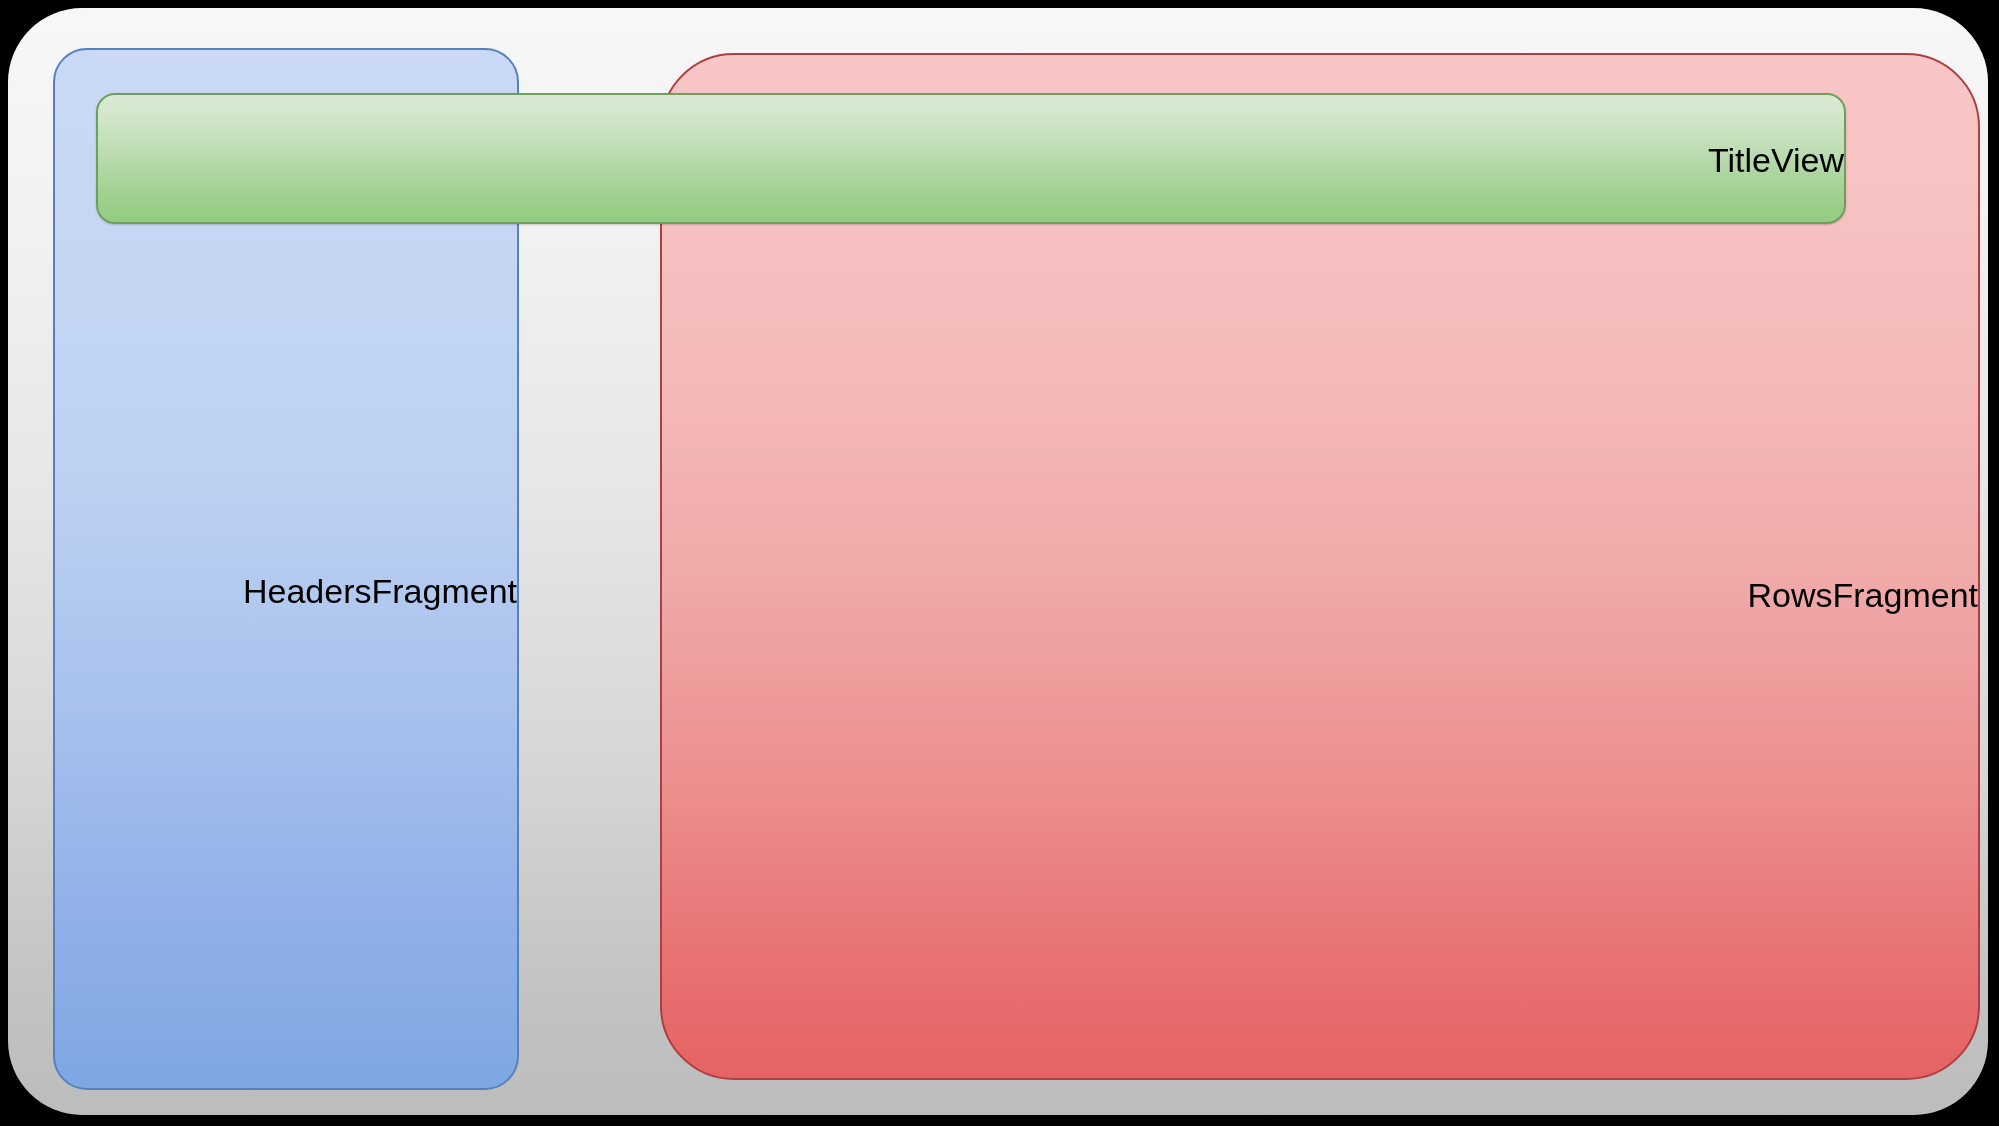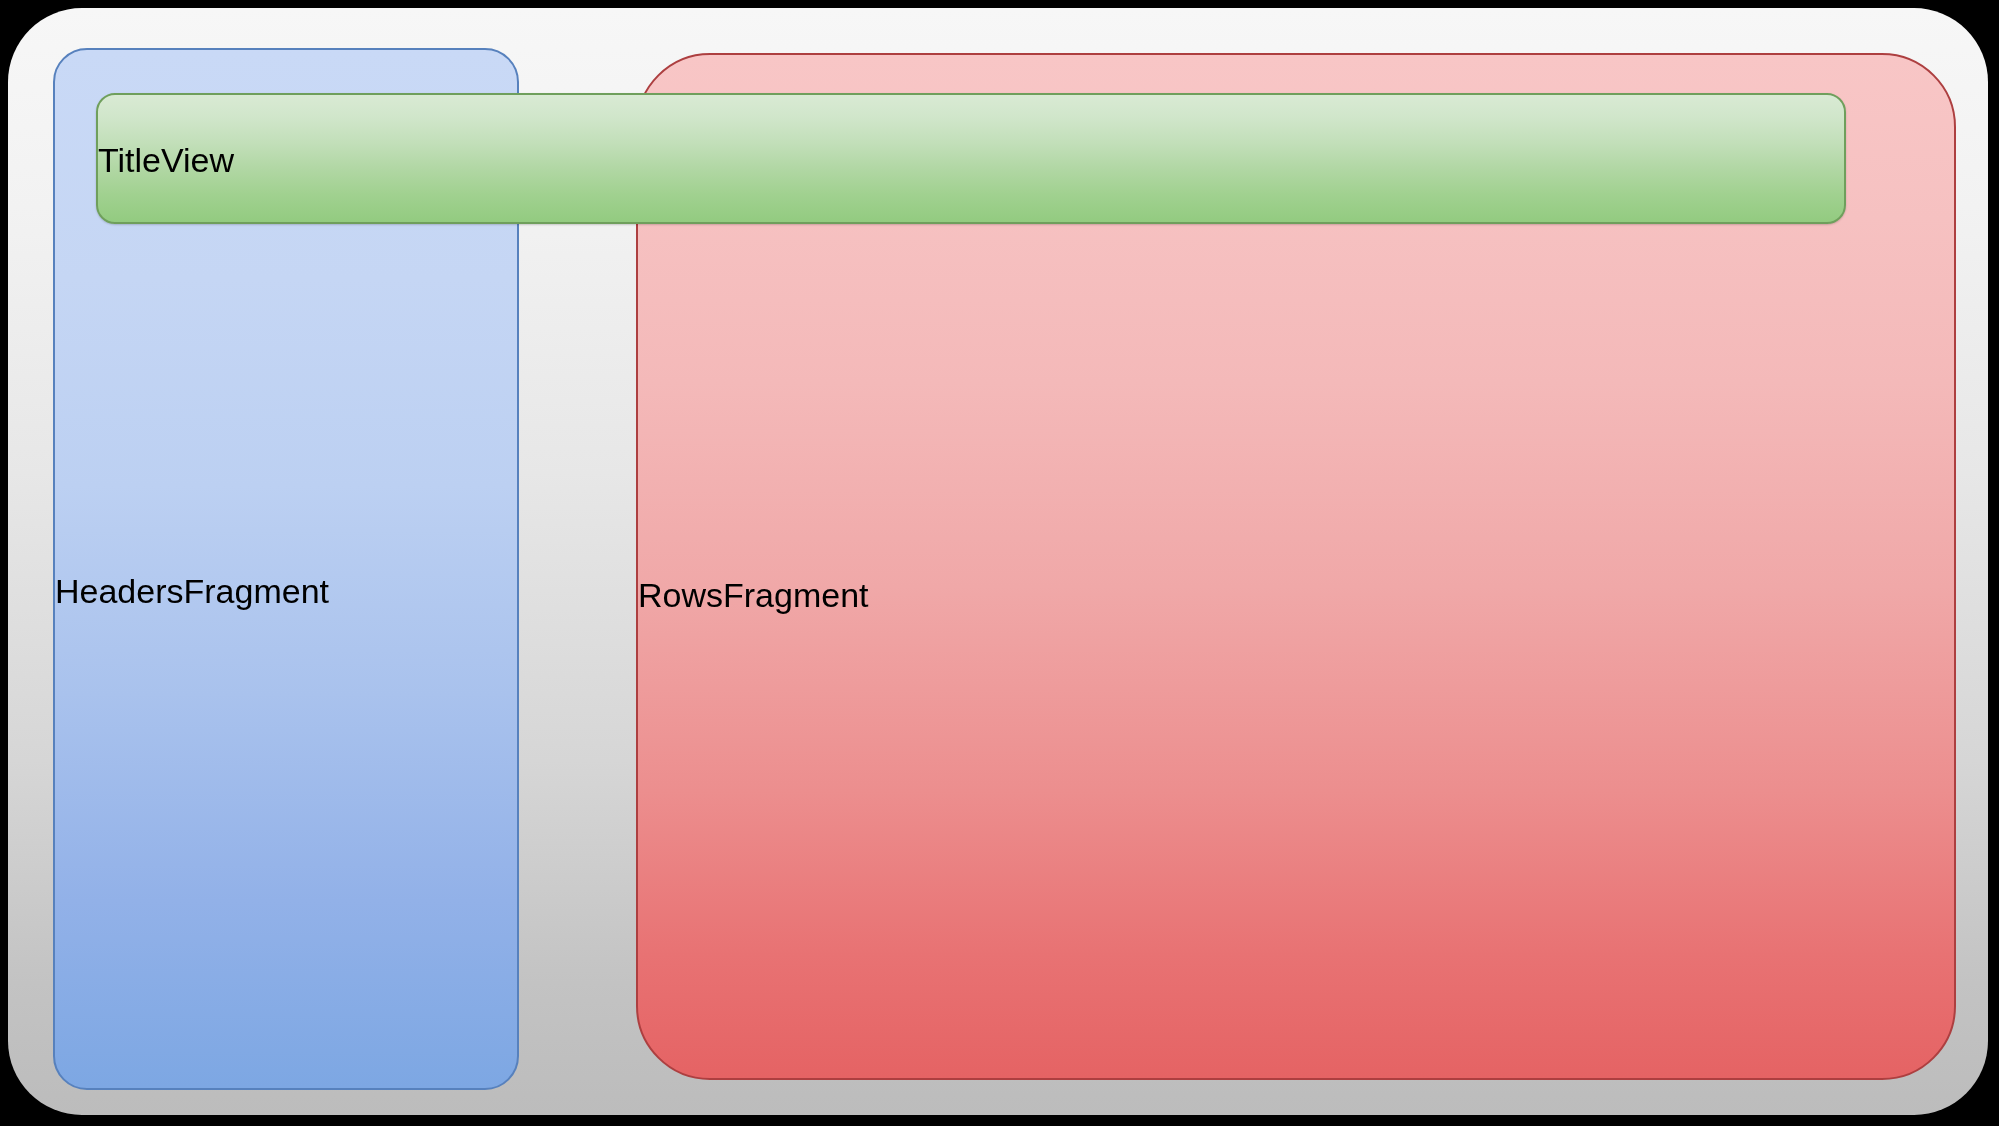--- a/index.html
+++ b/index.html
@@ -54,21 +54,21 @@
                 #c5d6f4 22%,
                 #bcd0f2 42%,
                 #a9c2ed 62%,
                 #92b1e8 82%,
                 #7da7e3 100%);
   }
 
   
   .rows-panel {
     position: absolute;
-    left: 628px;
+    left: 652px;
     top: 45px;
     width: 1320px;
     height: 1027px;
     border-radius: 74px;
     border: 2px solid #ad3f40;
     box-sizing: border-box;
     background: linear-gradient(180deg,
                 #f8c6c6 0%,
                 #f6c1c1 16%,
                 #f4b9b9 32%,
@@ -96,21 +96,21 @@
                 #a1d190 78%,
                 #93cb80 100%);
     box-shadow: 0 1px 2px rgba(0,0,0,0.18);
   }
 
   
   .panel-label {
     position: absolute;
     left: 0;
     right: 0;
-    text-align: left;
+    text-align: right;
     color: #000000;
     font-size: 34px;
     line-height: 40px;
     font-family: "Liberation Sans", sans-serif;
     white-space: nowrap;
   }
 
   .title-label {
     top: 45px;
   }

